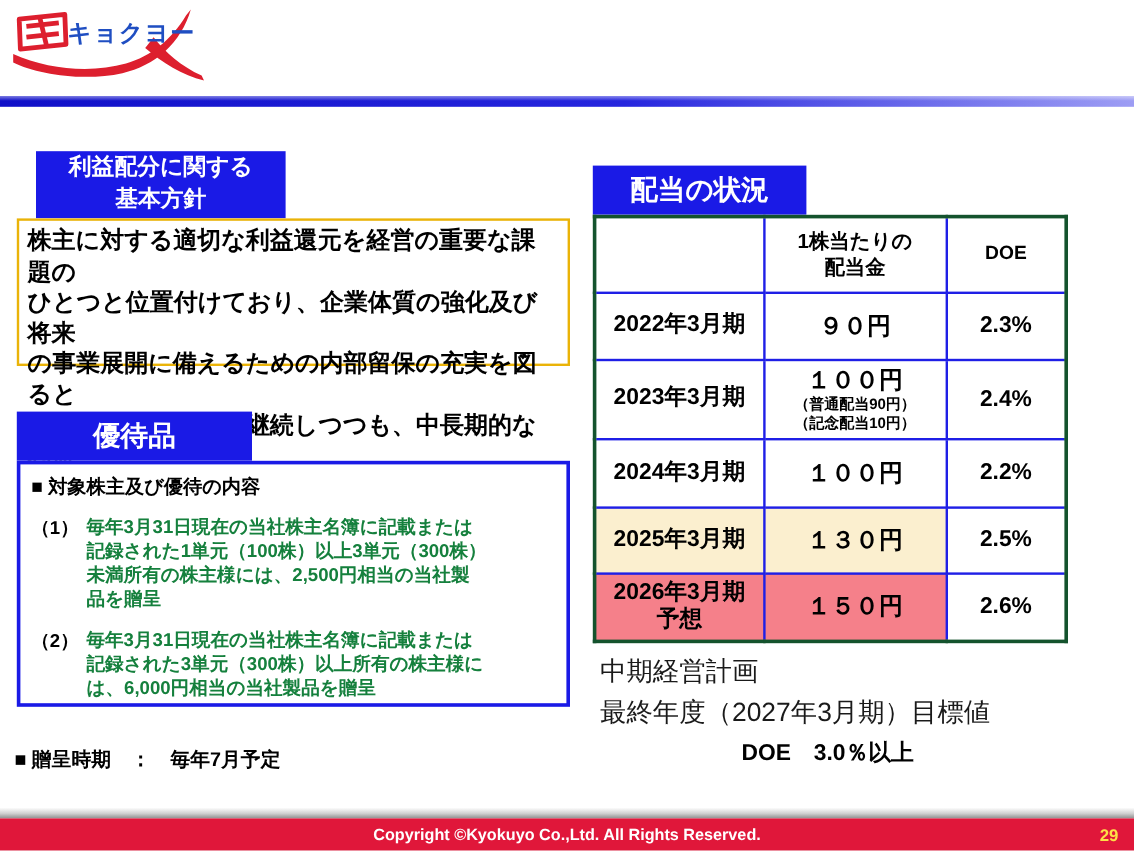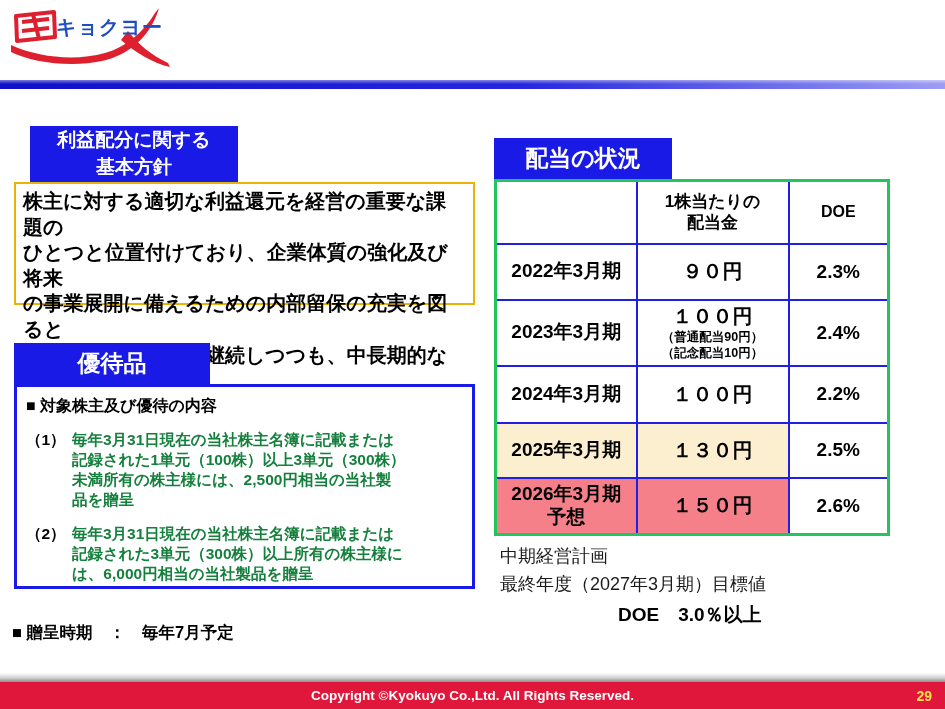--- a/index.html
+++ b/index.html
@@ -52,42 +52,42 @@
   }
   .benefit-heading{ font-size:16px; font-weight:bold; color:#000; margin-bottom:13px; }
   .benefit-item{ display:flex; margin-bottom:13px; }
   .benefit-item .no{ width:46px; flex:0 0 46px; font-size:15.5px; font-weight:bold; color:#000; }
   .benefit-item .txt{ flex:1; font-size:15.5px; font-weight:bold; color:#15803d; line-height:1.3; }
   .timing{ position:absolute; left:12px; top:622px; font-size:16.5px; font-weight:bold; color:#000; }
 
   
   .dividend-table{
     position:absolute; left:494px; top:179px; border-collapse:collapse;
-    border:3px solid #22c55e; background:#fff;
+    border:3px solid #14532d; background:#fff;
   }
   .dividend-table td, .dividend-table th{
     border:2px solid #1F1FE6; text-align:center; vertical-align:middle;
     color:#000; padding:0 2px;
   }
   .col-period{ width:141px; } .col-amount{ width:152px; } .col-doe{ width:100px; }
   .row-head{ height:63px; }
   .row-head th{ font-weight:bold; }
   .th-amount{ font-size:17px; line-height:1.25; }
   .th-doe{ font-size:16px; }
   .r0{ height:56px; } .r1{ height:66px; } .r2{ height:57px; } .r3{ height:55px; } .r4{ height:57px; }
   td.period{ font-size:19px; font-weight:bold; line-height:1.2; }
   td.amount{ font-size:20px; font-weight:bold; }
   td.doe{ font-size:19px; font-weight:bold; background:#fff; }
   .amount-note{ font-size:12.5px; font-weight:bold; line-height:1.25; }
   .bg-cream{ background:#FBEFCF; }
   .bg-pink{ background:#F5808A; }
 
   
   .table-notes{ position:absolute; left:500px; top:543px; width:400px; color:#1a1a1a; }
-  .table-notes .note-line{ font-size:18px; line-height:1.55; font-weight:normal; }
+  .table-notes .note-line{ font-size:22px; line-height:1.55; font-weight:normal; }
   .doe-target{ font-size:19px; font-weight:bold; color:#000; padding-left:118px; margin-top:3px; }
 
   
   .silver-strip{
     position:absolute; left:0; top:673px; width:945px; height:9px;
     background:linear-gradient(180deg,#ffffff 0%,#cfcfcf 55%,#8f8f8f 100%);
   }
   .red-bar{
     position:absolute; left:0; top:682px; width:945px; height:27px;
     background:#E0173A; display:flex; align-items:center; justify-content:center;

